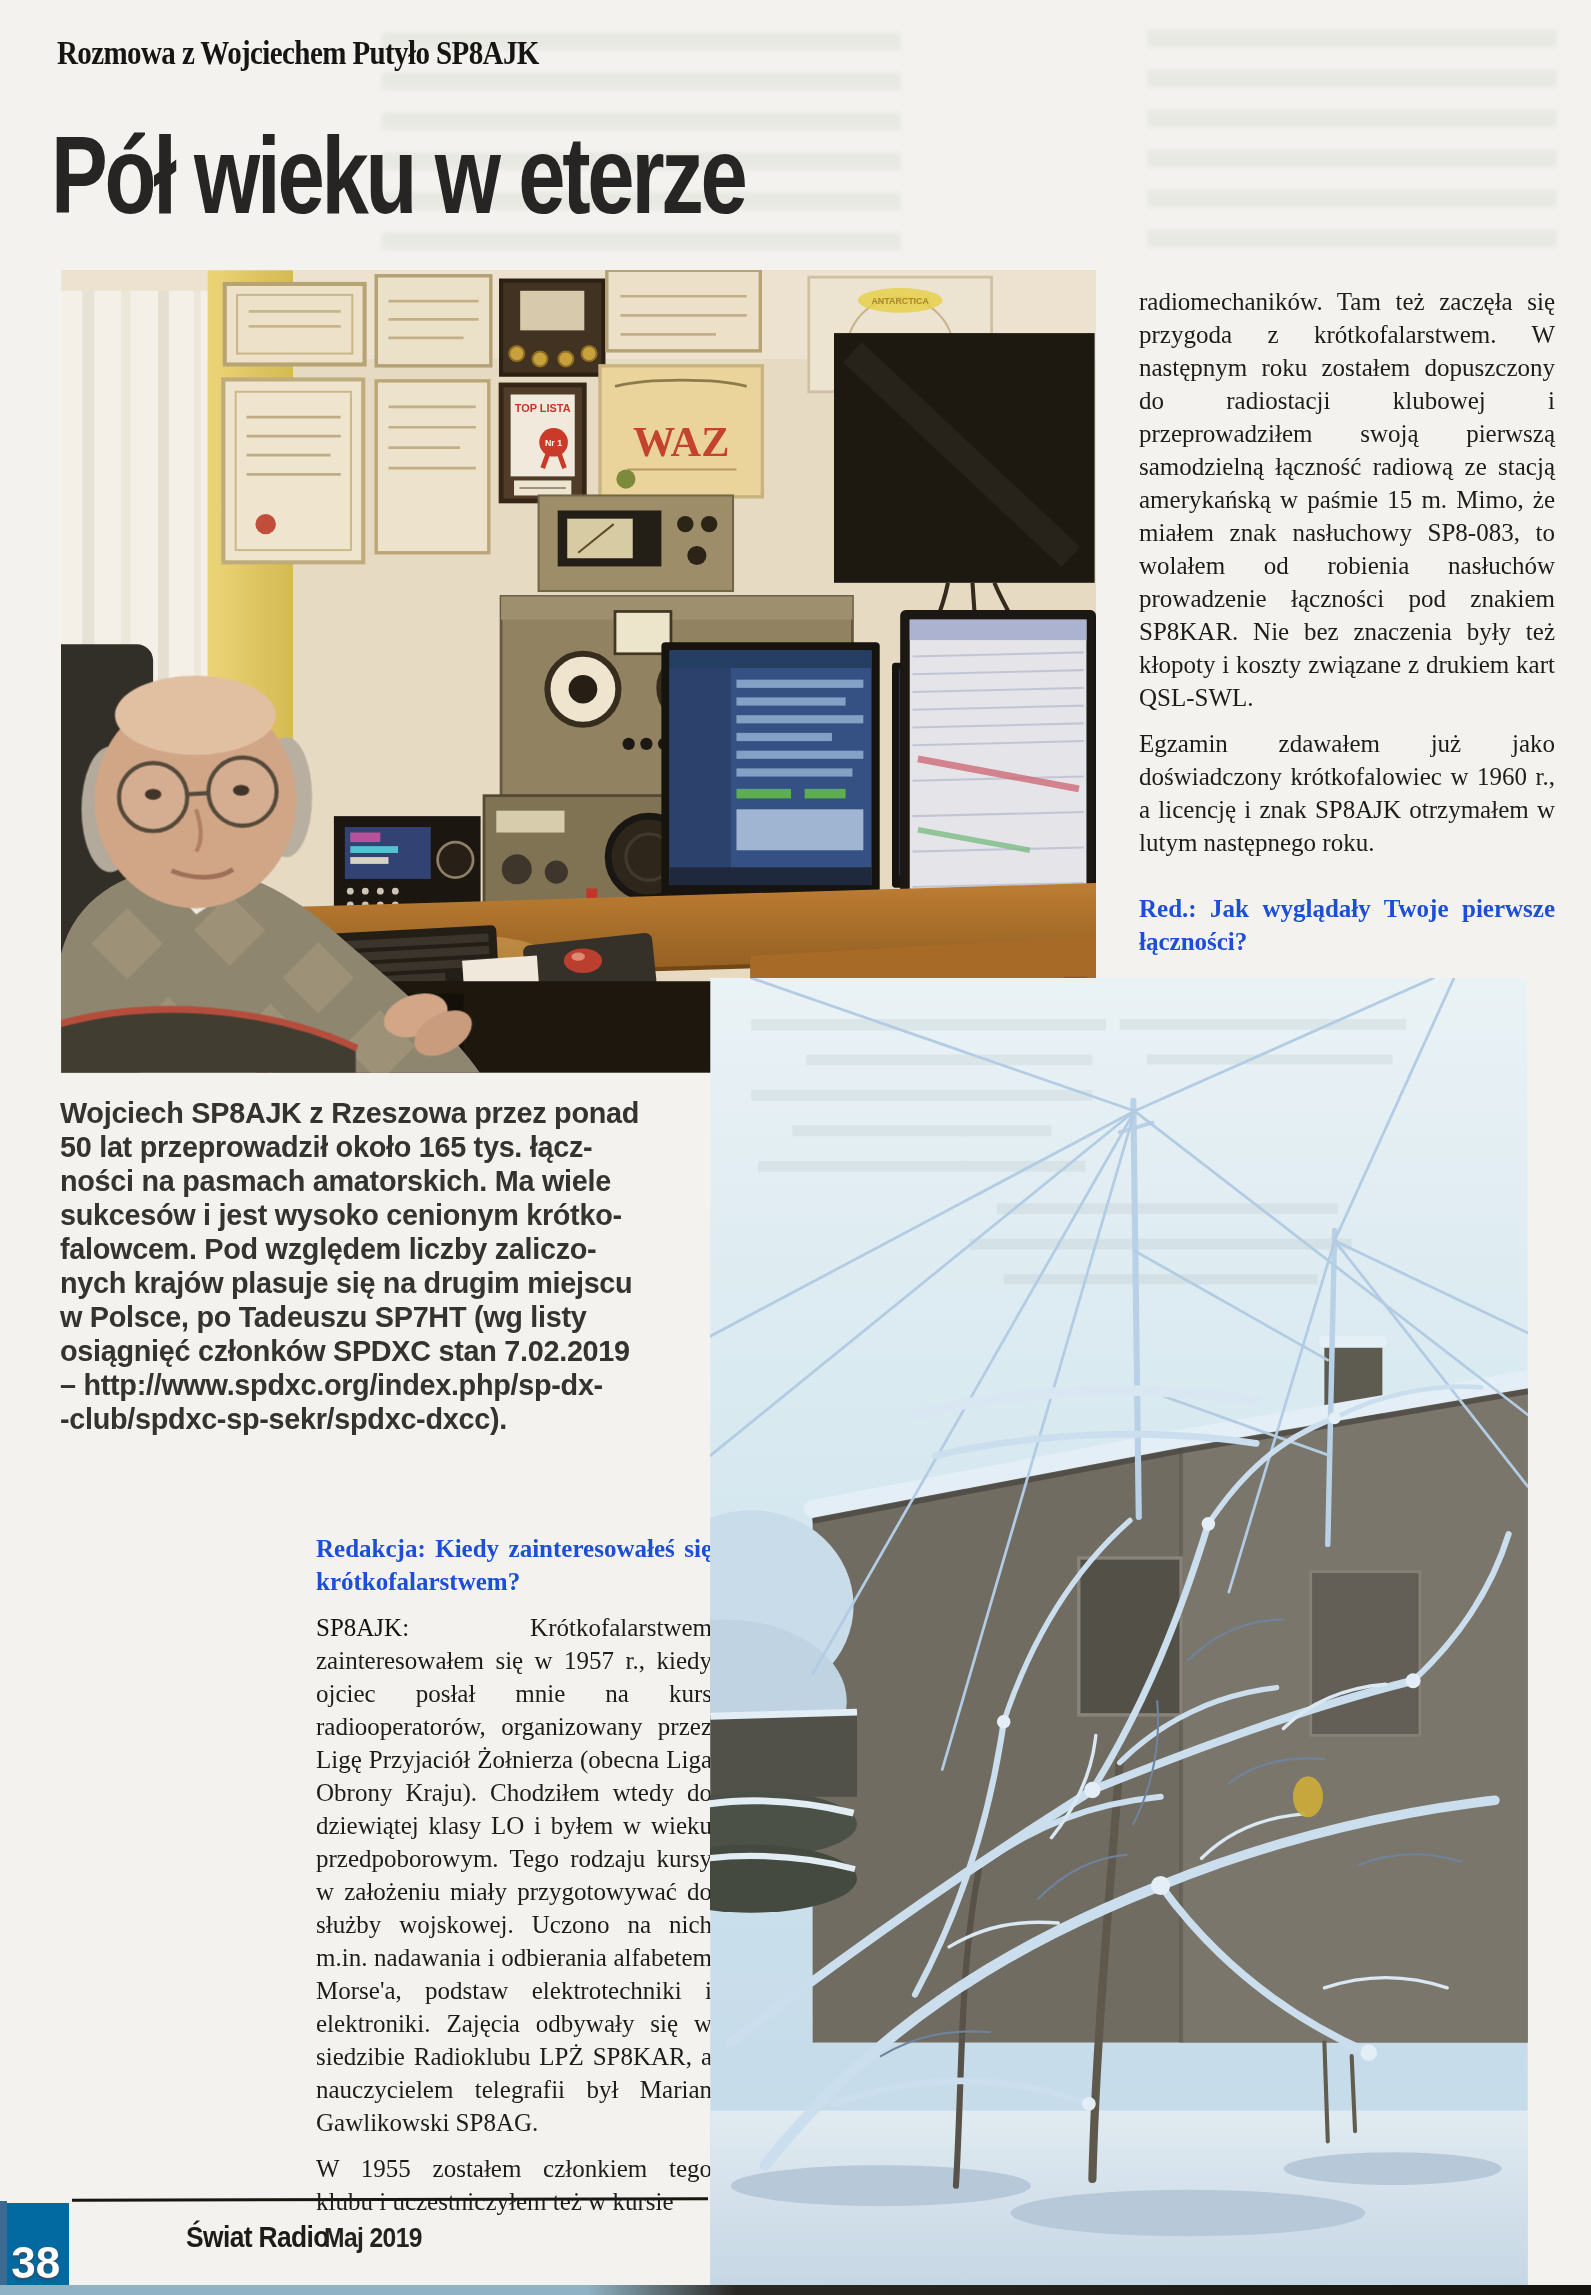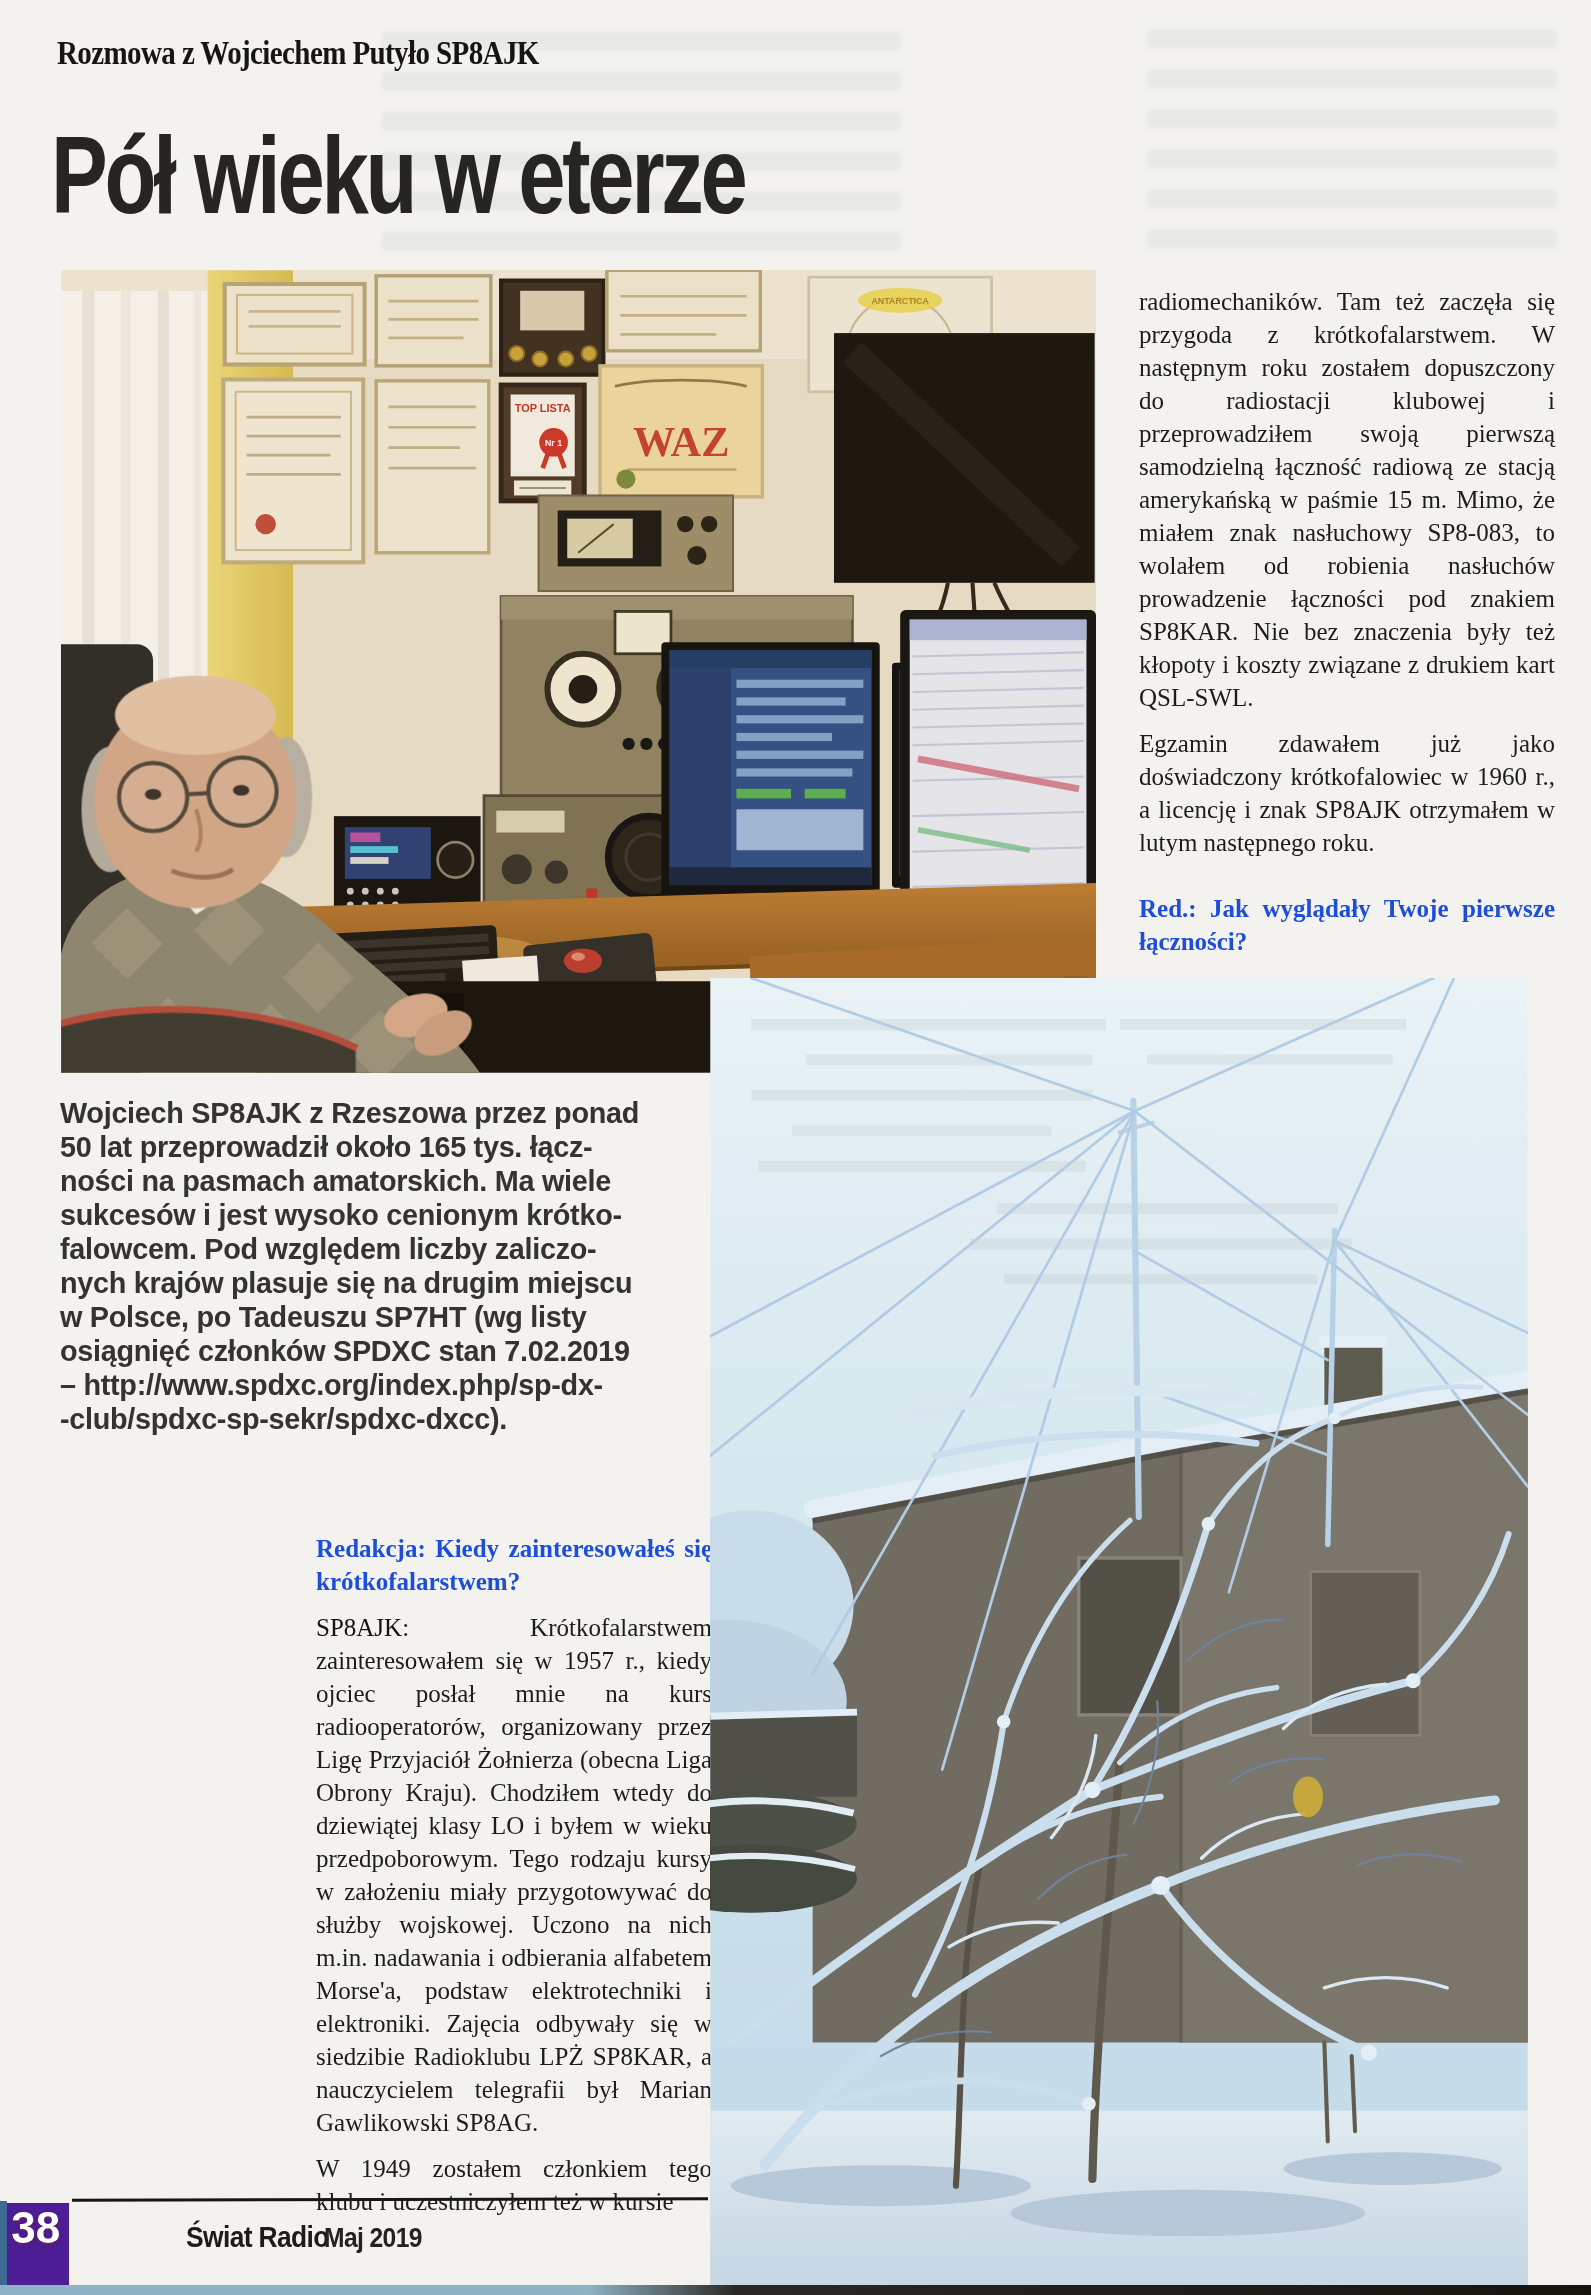--- a/index.html
+++ b/index.html
@@ -44,22 +44,22 @@
     text-align:justify;z-index:1;
   }
   .col p{margin:13px}
   .col .gap{margin-top:33px}
   .qbold{font-weight:700;color:#1d4ed8}
   .lead{font-weight:400;color:#141311}
   #col-mid{left:303px;top:1519px;width:422px}
   #col-right{left:1126px;top:272px;width:442px;height:703px;overflow:hidden}
   
   #footer-rule{left:72px;top:2198px;width:636px;height:3.4px;background:#19150f;transform:rotate(-.15deg)}
-  #page-num-box{left:2.7px;top:2203px;width:66px;height:85px;background:#4c1d95;z-index:5;
-    display:flex;align-items:flex-start;justify-content:center}
+  #page-num-box{left:2.7px;top:2203px;width:66px;height:85px;background:#0369a1;z-index:5;
+    display:flex;align-items:flex-end;justify-content:center}
   #page-num{font-weight:700;font-size:44px;color:#ffffff;text-shadow:0 2px 2.7px rgba(120,40,10,.45)}
   #edge-blue{left:0;top:2201px;width:6.8px;height:87px;background:#3d6a93;z-index:6}
   #footer-brand{left:186px;top:2220px;font-weight:700;font-size:30px;color:#1d1b17;
     letter-spacing:-0.7px;transform:scaleX(.88);transform-origin:left top;white-space:nowrap}
   #footer-issue{left:324px;top:2222px;font-weight:700;font-size:28px;color:#24221d;
     letter-spacing:-0.7px;transform:scaleX(.88);transform-origin:left top;white-space:nowrap}
   #edge-bottom{left:0;top:2285px;width:1591px;height:10.2px;z-index:7;
     background:linear-gradient(90deg,#8fb3c4 0,#8fb3c4 587px,#2a2824 737px,#16140f 100%)}
 </style>
 </head>
@@ -503,21 +503,21 @@
 falowcem. Pod względem liczby zaliczo-
 nych krajów plasuje się na drugim miejscu
 w Polsce, po Tadeuszu SP7HT (wg listy
 osiągnięć członków SPDXC stan 7.02.2019
 – http://www.spdxc.org/index.php/sp-dx-
 -club/spdxc-sp-sekr/spdxc-dxcc).</div>
 
 <div class="abs col" id="col-mid">
   <p class="qbold">Redakcja: Kiedy zainteresowałeś się krótkofalarstwem?</p>
   <p><span class="lead">SP8AJK:</span><span> Krótkofalarstwem zainteresowałem się w 1957 r., kiedy ojciec posłał mnie na kurs radiooperatorów, organizowany przez Ligę Przyjaciół Żołnierza (obecna Liga Obrony Kraju). Chodziłem wtedy do dziewiątej klasy LO i byłem w wieku przedpoborowym. Tego rodzaju kursy w założeniu miały przygotowywać do służby wojskowej. Uczono na nich m.in. nadawania i odbierania alfabetem Morse'a, podstaw elektrotechniki i elektroniki. Zajęcia odbywały się w siedzibie Radioklubu LPŻ SP8KAR, a nauczycielem telegrafii był Marian Gawlikowski SP8AG.</span></p>
-  <p>W 1949 zostałem członkiem tego klubu i uczestniczyłem też w kursie</p>
+  <p>W 1955 zostałem członkiem tego klubu i uczestniczyłem też w kursie</p>
 </div>
 
 <div class="abs col" id="col-right">
   <p>radiomechaników. Tam też zaczęła się przygoda z krótkofalarstwem. W następnym roku zostałem dopuszczony do radiostacji klubowej i przeprowadziłem swoją pierwszą samodzielną łączność radiową ze stacją amerykańską w paśmie 15 m. Mimo, że miałem znak nasłuchowy SP8-083, to wolałem od robienia nasłuchów prowadzenie łączności pod znakiem SP8KAR. Nie bez znaczenia były też kłopoty i koszty związane z drukiem kart QSL-SWL.</p>
   <p>Egzamin zdawałem już jako doświadczony krótkofalowiec w 1960 r., a licencję i znak SP8AJK otrzymałem w lutym następnego roku.</p>
   <p class="qbold gap">Red.: Jak wyglądały Twoje pierwsze łączności?</p>
   <p><span class="lead">SP8AJK:</span><span> Na pasmach pod własnym znakiem pojawiłem się 22</span></p>
 </div>
 
 <div class="abs" id="footer-rule"></div>

